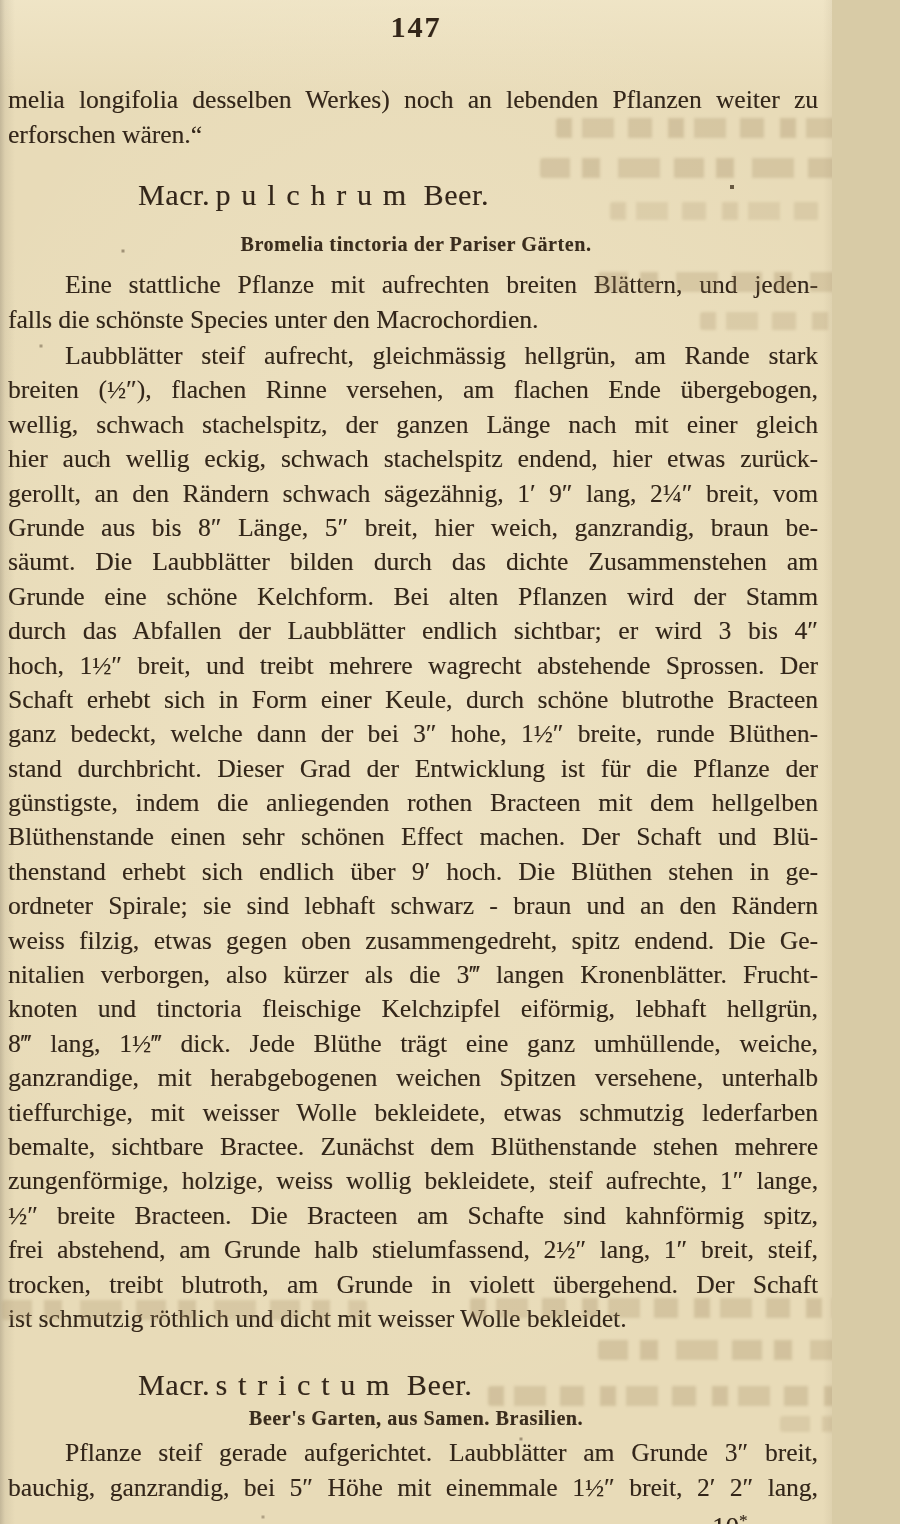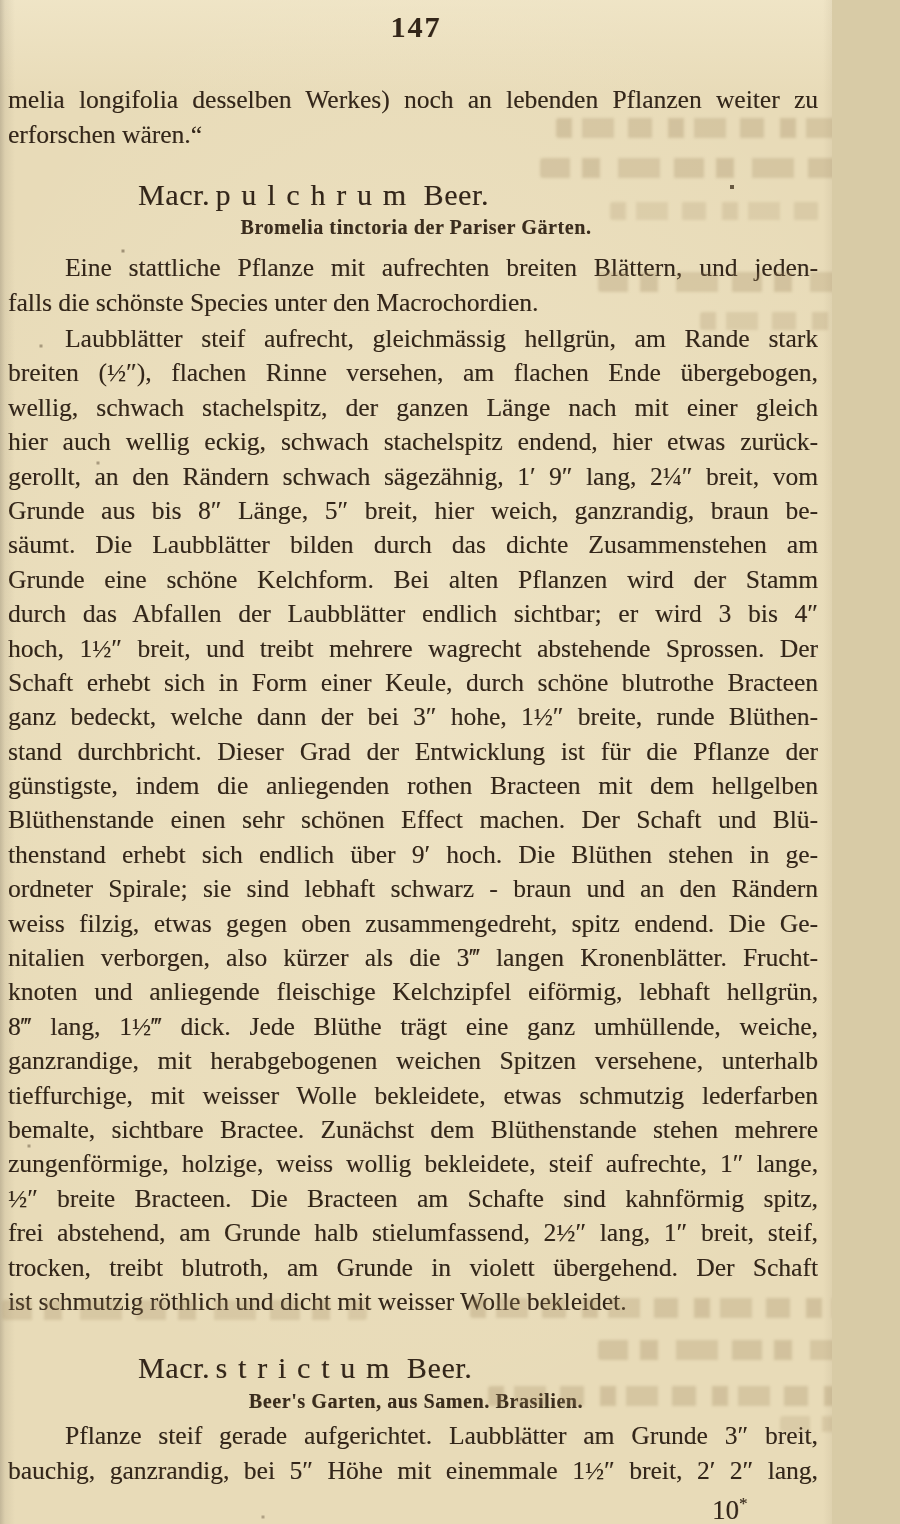--- a/index.html
+++ b/index.html
@@ -31,21 +31,21 @@
   .p1{margin-top:11px;}
   .p2{margin-top:2px;}
   .p2 .tline{height:34.4px;line-height:34.4px;}
   .p3{margin-top:5px;}
   .heading{margin-left:138px;font-size:30px;line-height:34px;letter-spacing:0.02em;}
   .heading .sperr{letter-spacing:0.36em;margin-left:0.18em;}
   .heading .author{margin-left:0.22em;}
   .h1{margin-top:26px;}
   .h2{margin-top:32px;}
   .subtitle{text-align:center;font-size:20px;line-height:24px;font-weight:700;letter-spacing:0.03em;color:#3a2c1d;}
-  .s1{margin-top:3px;}
+  .s1{margin-top:20px;}
   .s2{margin-top:4px;}
   .signature{margin-top:1px;margin-left:712px;font-size:27px;line-height:30px;}
   .signature sup{font-size:17px;}
   
   .bleed{position:absolute;filter:blur(1.4px);opacity:.5;border-radius:3px;pointer-events:none;}
   .bw1{background-image:repeating-linear-gradient(90deg,
       rgba(158,135,94,.60) 0 16px, rgba(158,135,94,0) 16px 26px,
       rgba(158,135,94,.50) 26px 58px, rgba(158,135,94,0) 58px 72px,
       rgba(158,135,94,.55) 72px 96px, rgba(158,135,94,0) 96px 112px);}
   .bw2{background-image:repeating-linear-gradient(90deg,
@@ -119,21 +119,21 @@
       <div class="tline">hoch, 1½″ breit, und treibt mehrere wagrecht abstehende Sprossen. Der</div>
       <div class="tline">Schaft erhebt sich in Form einer Keule, durch schöne blutrothe Bracteen</div>
       <div class="tline">ganz bedeckt, welche dann der bei 3″ hohe, 1½″ breite, runde Blüthen-</div>
       <div class="tline">stand durchbricht. Dieser Grad der Entwicklung ist für die Pflanze der</div>
       <div class="tline">günstigste, indem die anliegenden rothen Bracteen mit dem hellgelben</div>
       <div class="tline">Blüthenstande einen sehr schönen Effect machen. Der Schaft und Blü-</div>
       <div class="tline">thenstand erhebt sich endlich über 9′ hoch. Die Blüthen stehen in ge-</div>
       <div class="tline">ordneter Spirale; sie sind lebhaft schwarz - braun und an den Rändern</div>
       <div class="tline">weiss filzig, etwas gegen oben zusammengedreht, spitz endend. Die Ge-</div>
       <div class="tline">nitalien verborgen, also kürzer als die 3‴ langen Kronenblätter. Frucht-</div>
-      <div class="tline">knoten und anliegende fleischige Kelchzipfel eiförmig, lebhaft hellgrün,</div>
+      <div class="tline">knoten und tinctoria fleischige Kelchzipfel eiförmig, lebhaft hellgrün,</div>
       <div class="tline">8‴ lang, 1½‴ dick. Jede Blüthe trägt eine ganz umhüllende, weiche,</div>
       <div class="tline">ganzrandige, mit herabgebogenen weichen Spitzen versehene, unterhalb</div>
       <div class="tline">tieffurchige, mit weisser Wolle bekleidete, etwas schmutzig lederfarben</div>
       <div class="tline">bemalte, sichtbare Bractee. Zunächst dem Blüthenstande stehen mehrere</div>
       <div class="tline">zungenförmige, holzige, weiss wollig bekleidete, steif aufrechte, 1″ lange,</div>
       <div class="tline">½″ breite Bracteen. Die Bracteen am Schafte sind kahnförmig spitz,</div>
       <div class="tline">frei abstehend, am Grunde halb stielumfassend, 2½″ lang, 1″ breit, steif,</div>
       <div class="tline">trocken, treibt blutroth, am Grunde in violett übergehend. Der Schaft</div>
       <div class="tline tline-last">ist schmutzig röthlich und dicht mit weisser Wolle bekleidet.</div>
     </div>

